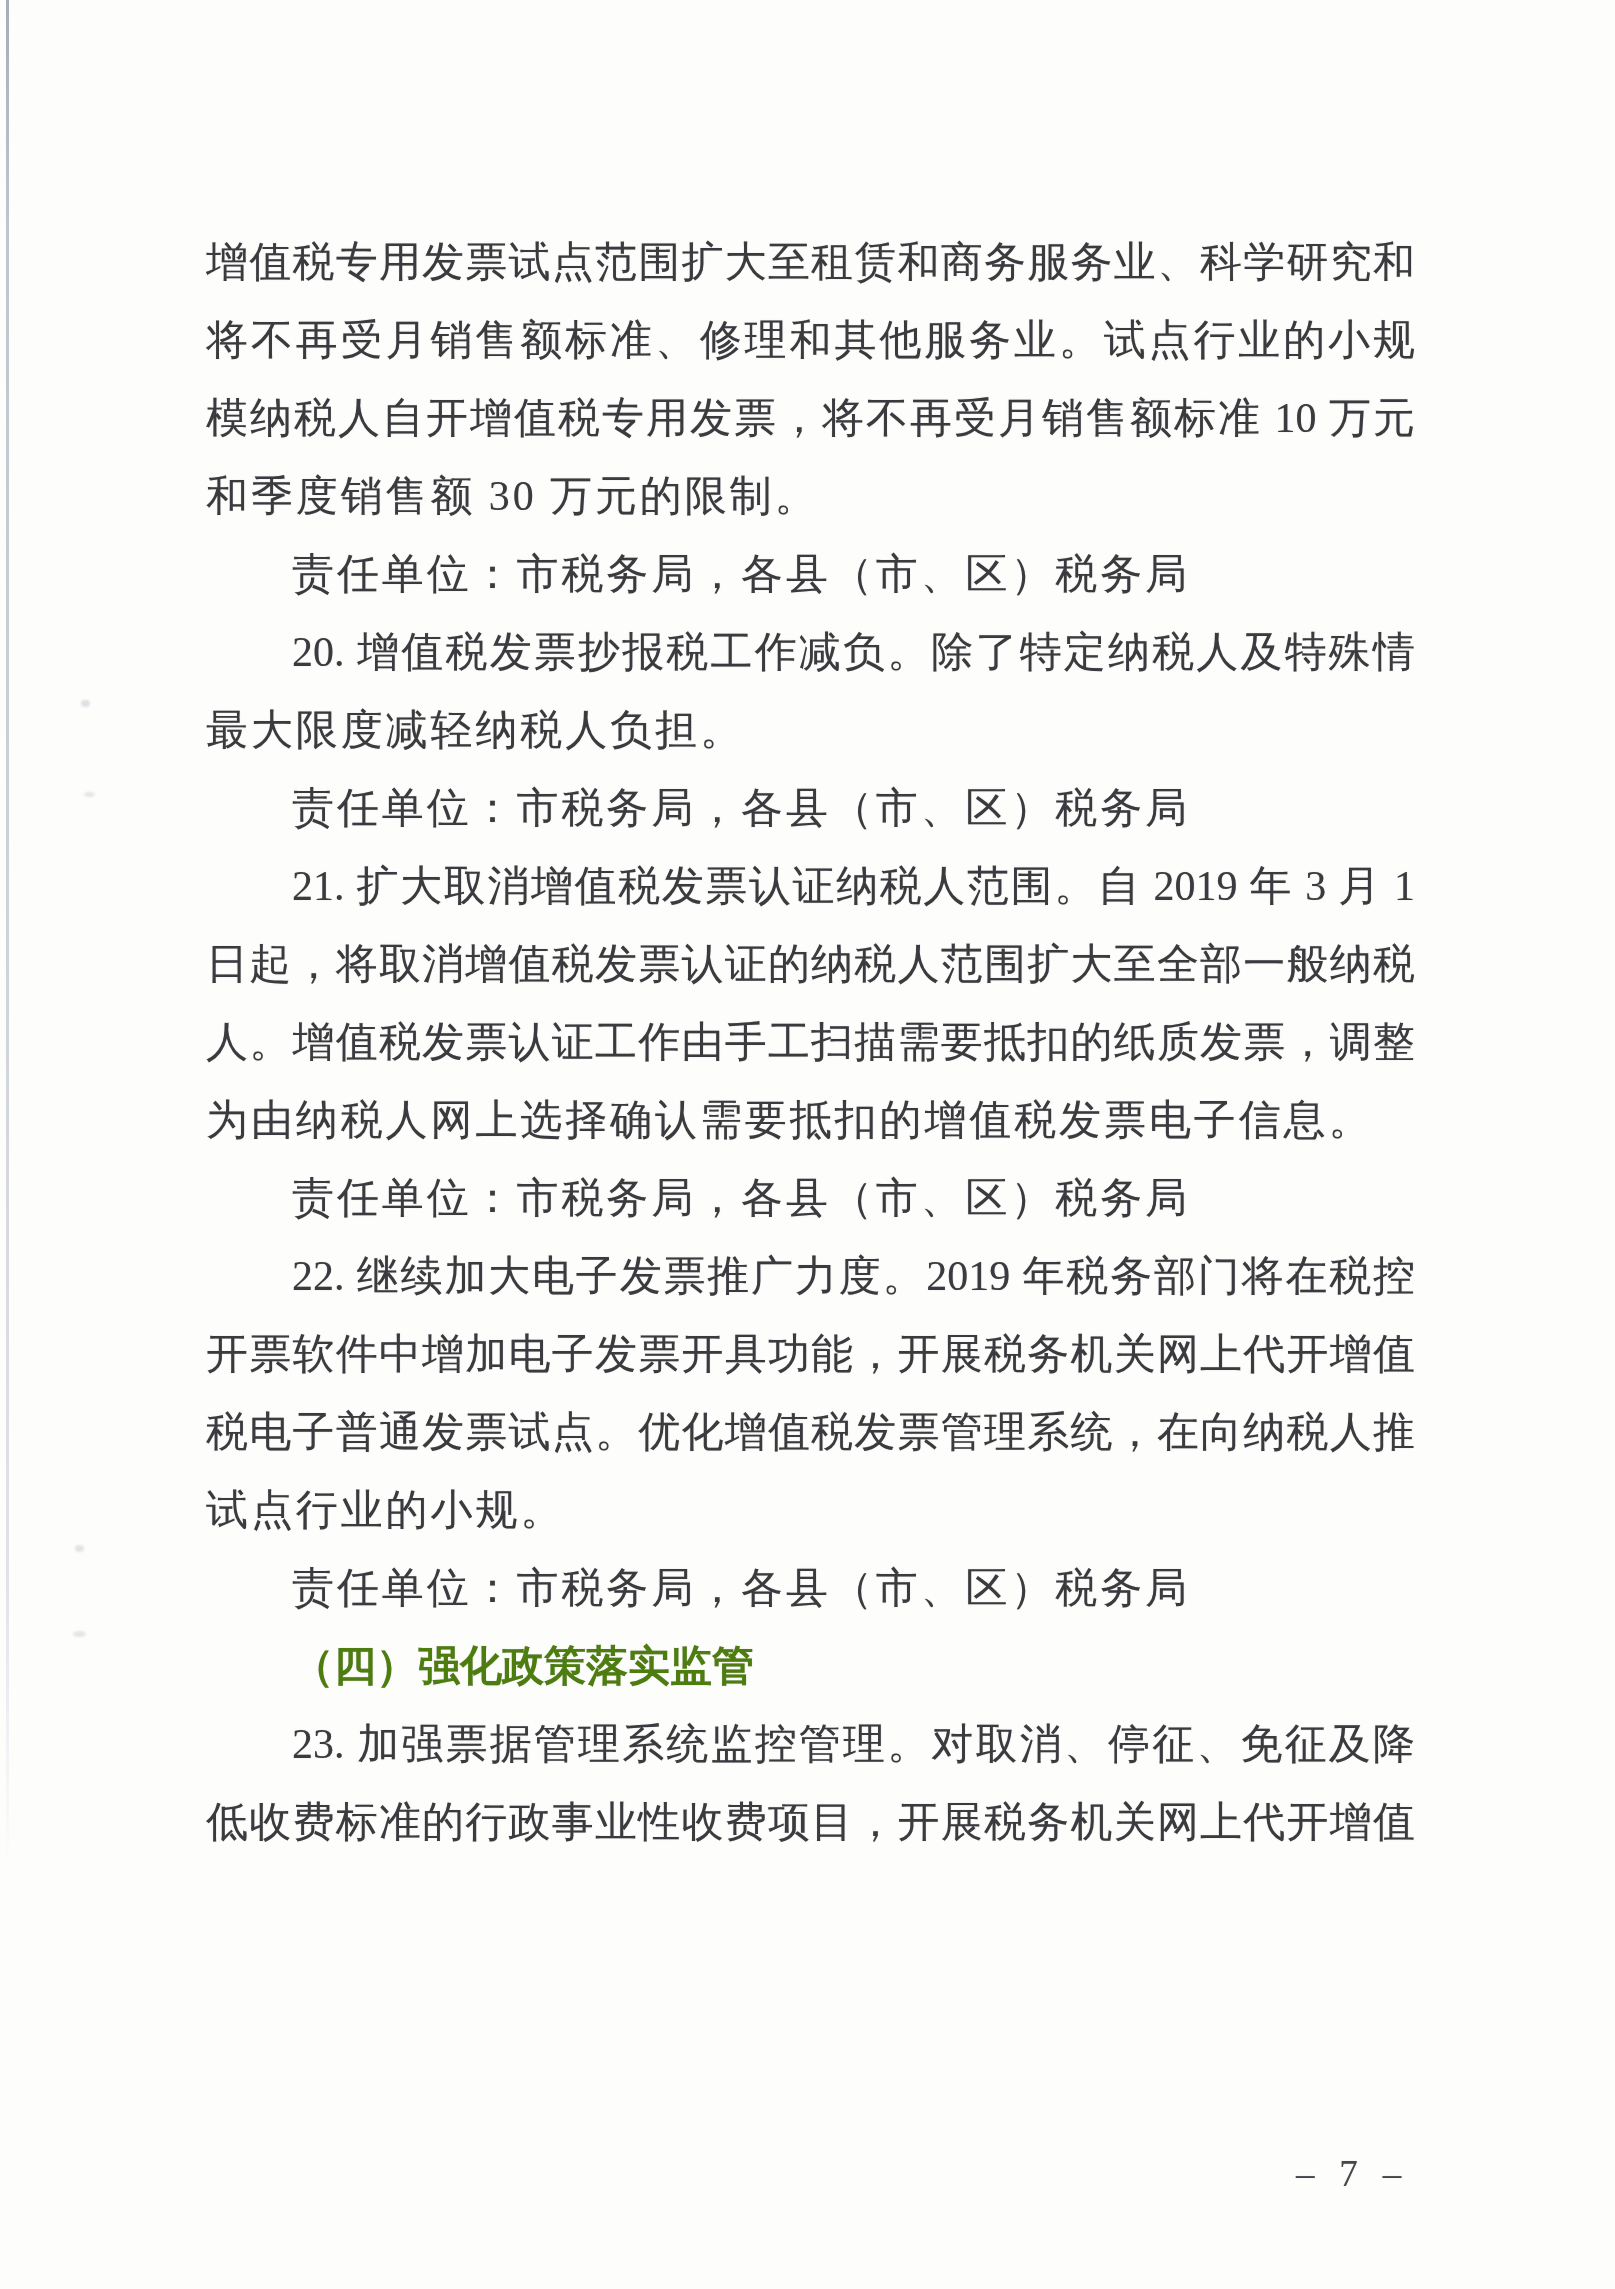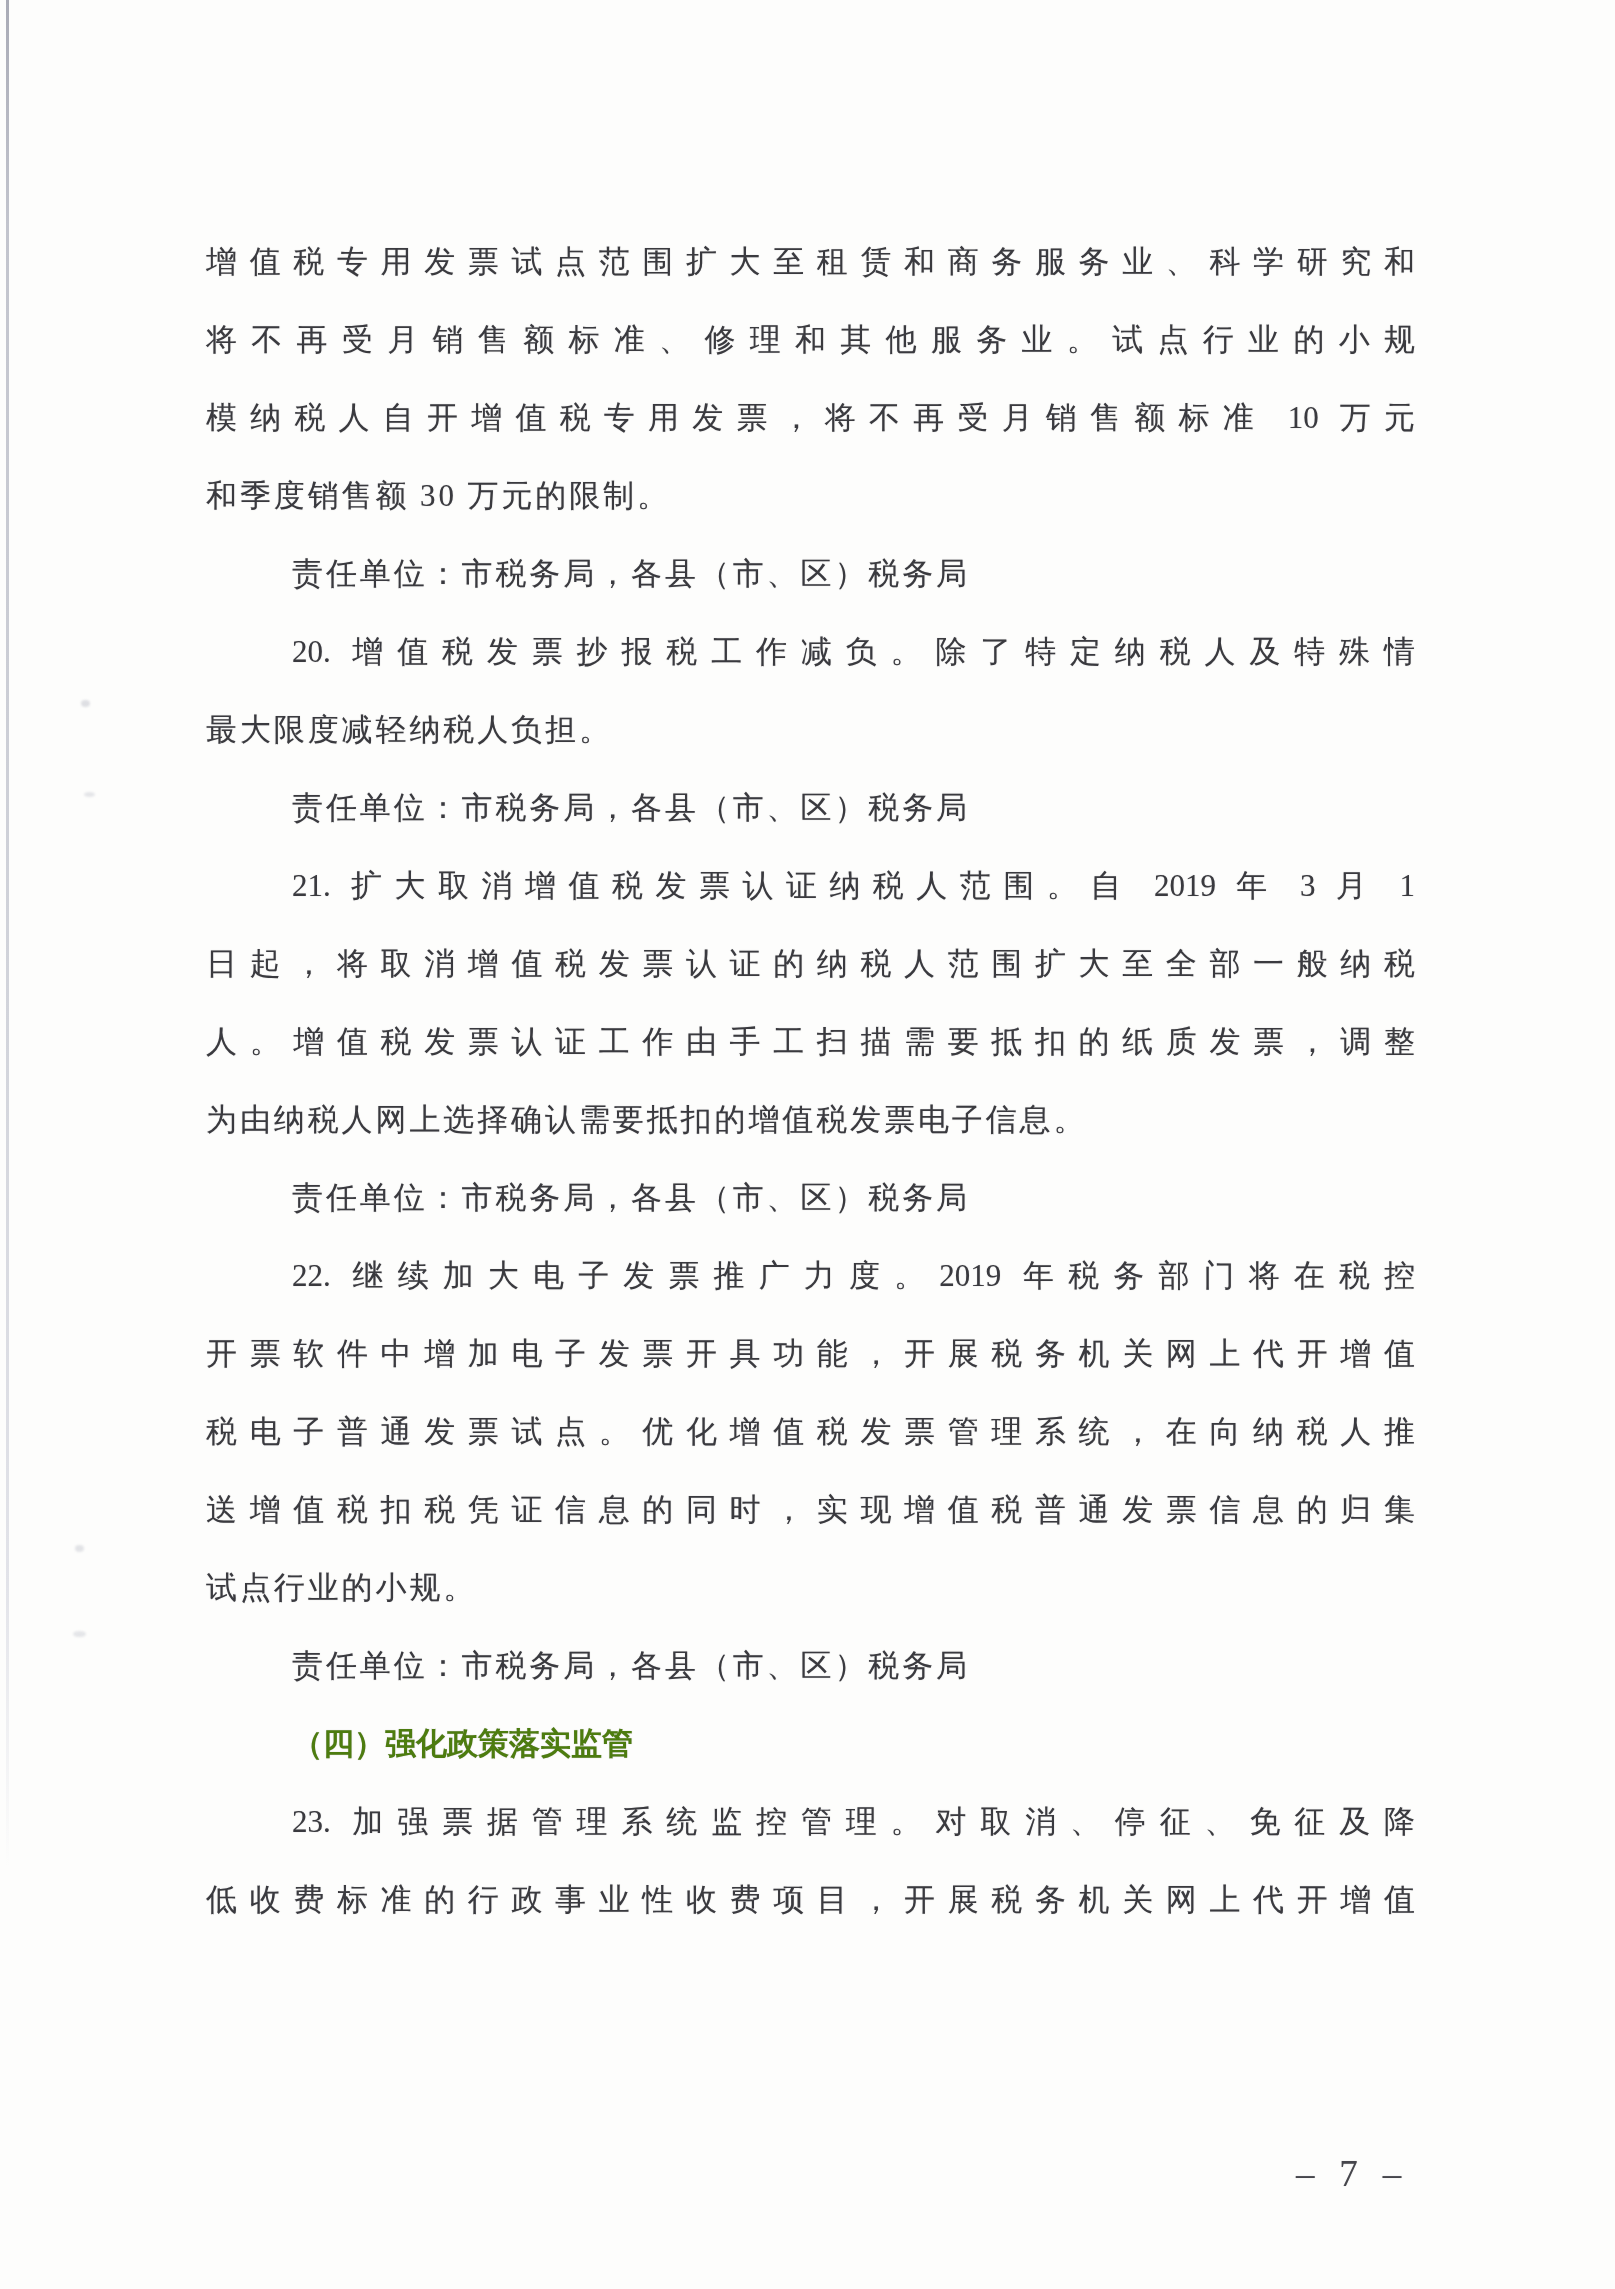--- a/index.html
+++ b/index.html
@@ -44,21 +44,21 @@
 
   .text-block {
     position: absolute;
     left: 206px;
     top: 223px;
     width: 1209px;
   }
   .line {
     height: 78px;
     line-height: 78px;
-    font-size: 31px;
+    font-size: 42px;
     letter-spacing: 2.9px;
     white-space: normal;
     text-shadow: 0 0 1px rgba(58,58,63,0.35);
   }
   .line.fill {
     letter-spacing: 0;
     text-align: justify;
     text-align-last: justify;
     text-justify: inter-character;
   }
@@ -103,21 +103,20 @@
     <div class="line">最大限度减轻纳税人负担。</div>
     <div class="line indent">责任单位：市税务局，各县（市、区）税务局</div>
     <div class="line indent fill">21. 扩大取消增值税发票认证纳税人范围。自 2019 年 3 月 1</div>
     <div class="line fill">日起，将取消增值税发票认证的纳税人范围扩大至全部一般纳税</div>
     <div class="line fill">人。增值税发票认证工作由手工扫描需要抵扣的纸质发票，调整</div>
     <div class="line">为由纳税人网上选择确认需要抵扣的增值税发票电子信息。</div>
     <div class="line indent">责任单位：市税务局，各县（市、区）税务局</div>
     <div class="line indent fill">22. 继续加大电子发票推广力度。2019 年税务部门将在税控</div>
     <div class="line fill">开票软件中增加电子发票开具功能，开展税务机关网上代开增值</div>
     <div class="line fill">税电子普通发票试点。优化增值税发票管理系统，在向纳税人推</div>
-    <div class="line fill">送增值税扣税凭证信息的同时，实现增值税普通发票信息的归集</div>
     <div class="line">试点行业的小规。</div>
     <div class="line indent">责任单位：市税务局，各县（市、区）税务局</div>
     <div class="line indent heading">（四）强化政策落实监管</div>
     <div class="line indent fill">23. 加强票据管理系统监控管理。对取消、停征、免征及降</div>
     <div class="line fill">低收费标准的行政事业性收费项目，开展税务机关网上代开增值</div>
   </div>
 
   <div class="page-number">– 7 –</div>
 
 </div>

